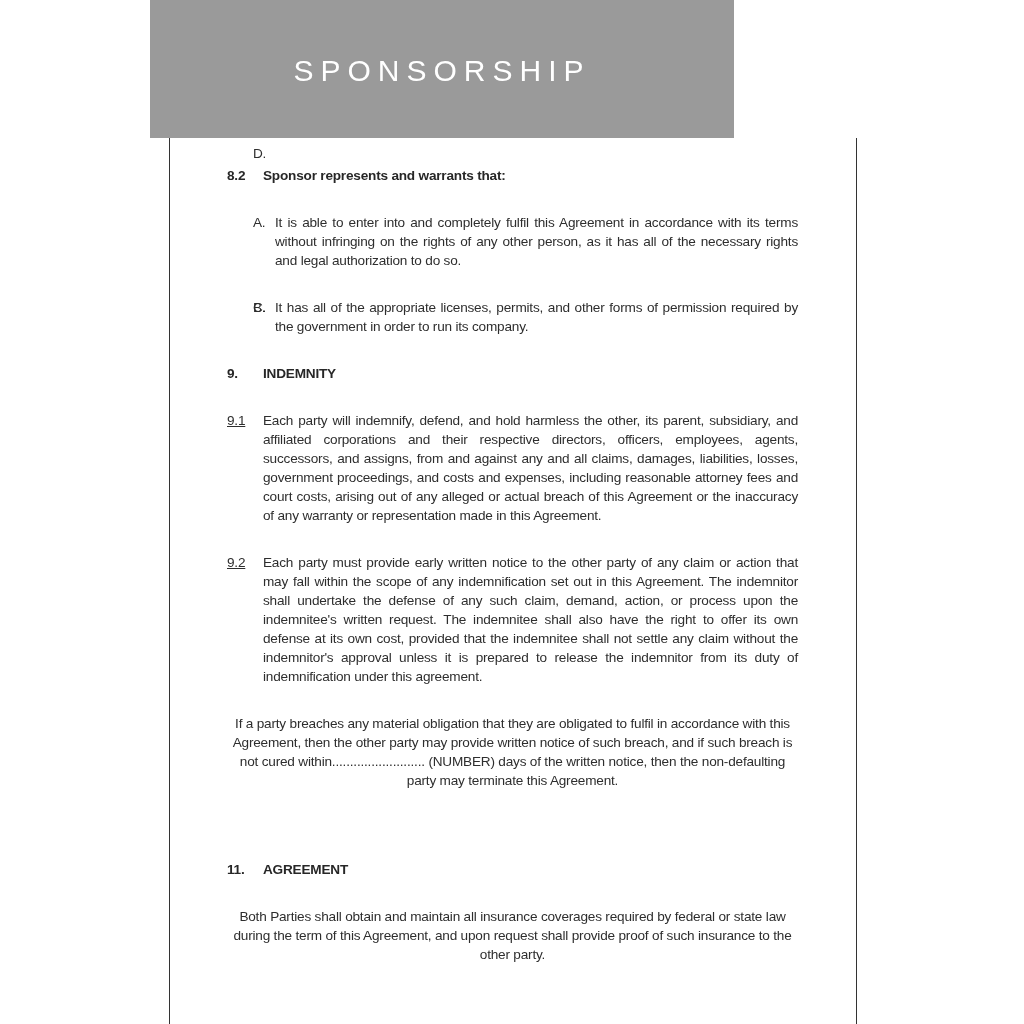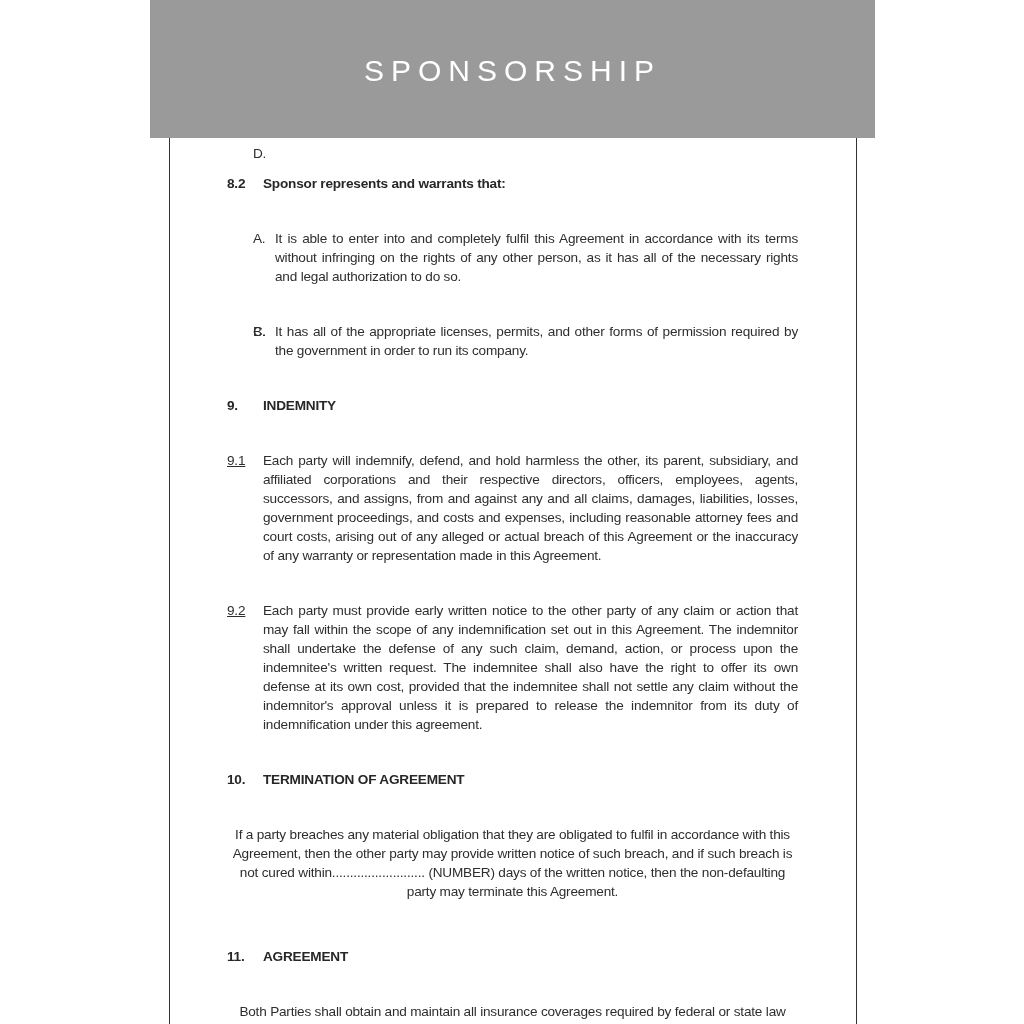--- a/index.html
+++ b/index.html
@@ -13,21 +13,21 @@
     width: 1024px;
     height: 1024px;
     background: #ffffff;
     overflow: hidden;
   }
   
   .header-band {
     position: absolute;
     left: 150px;
     top: 0;
-    width: 725px;
+    width: 584px;
     height: 138px;
     background: #9a9a9a;
     display: flex;
     flex-direction: column;
     align-items: center;
     justify-content: center;
     padding-top: 2px;
     box-sizing: border-box;
   }
   .title-line {
@@ -52,23 +52,23 @@
   .doc-body {
     position: absolute;
     left: 227px;
     top: 138px;
     width: 571px;
     color: #2e2e2e;
     font-size: 13.6px;
     line-height: 19px;
     letter-spacing: -0.2px;
   }
-  .block { position: relative; margin-top: 36px; }
+  .block { position: relative; margin-top: 28px; }
   .doc-body .block:first-child { margin-top: 6px; }
-  .block.extra-space { margin-top: 46px; }
+  .block.extra-space { margin-top: 70px; }
 
   .lettered-item { padding-left: 48px; text-align: justify; }
   .lettered-item .label { position: absolute; left: 26px; top: 0; }
 
   .numbered-heading, .section-heading {
     padding-left: 36px;
     font-weight: bold;
     color: #272727;
   }
   .numbered-heading .label, .section-heading .label {
@@ -93,19 +93,18 @@
 
   <div class="doc-body" style="color: rgb(46, 46, 46);">
       <div class="block lettered-item"><span class="label">D.</span></div>
       <div class="block numbered-heading"><span class="label">8.2</span><span class="text">Sponsor represents and warrants that:</span></div>
       <div class="block lettered-item"><span class="label">A.</span><span class="text">It is able to enter into and completely fulfil this Agreement in accordance with its terms without infringing on the rights of any other person, as it has all of the necessary rights and legal authorization to do so.</span></div>
       <div class="block lettered-item"><span class="label">B.</span></div>
       <div class="block lettered-item"><span class="label">C.</span><span class="text">It has all of the appropriate licenses, permits, and other forms of permission required by the government in order to run its company.</span></div>
       <div class="block section-heading"><span class="label">9.</span><span class="text">INDEMNITY</span></div>
       <div class="block numbered-para"><span class="label">9.1</span><span class="text">Each party will indemnify, defend, and hold harmless the other, its parent, subsidiary, and affiliated corporations and their respective directors, officers, employees, agents, successors, and assigns, from and against any and all claims, damages, liabilities, losses, government proceedings, and costs and expenses, including reasonable attorney fees and court costs, arising out of any alleged or actual breach of this Agreement or the inaccuracy of any warranty or representation made in this Agreement.</span></div>
       <div class="block numbered-para"><span class="label">9.2</span><span class="text">Each party must provide early written notice to the other party of any claim or action that may fall within the scope of any indemnification set out in this Agreement. The indemnitor shall undertake the defense of any such claim, demand, action, or process upon the indemnitee's written request. The indemnitee shall also have the right to offer its own defense at its own cost, provided that the indemnitee shall not settle any claim without the indemnitor's approval unless it is prepared to release the indemnitor from its duty of indemnification under this agreement.</span></div>
-      <div class="block section-heading"><span class="label">10.</span><span class="text">TERMINATION OF AGREEMENT</span></div>
       <div class="block paragraph"><span class="text">If a party breaches any material obligation that they are obligated to fulfil in accordance with this Agreement, then the other party may provide written notice of such breach, and if such breach is not cured within.......................... (NUMBER) days of the written notice, then the non-defaulting party may terminate this Agreement.</span></div>
       <div class="block section-heading extra-space"><span class="label">11.</span><span class="text">AGREEMENT</span></div>
       <div class="block paragraph"><span class="text">Both Parties shall obtain and maintain all insurance coverages required by federal or state law during the term of this Agreement, and upon request shall provide proof of such insurance to the other party.</span></div>
     </div>
 
 </div>
 
 </body></html>

